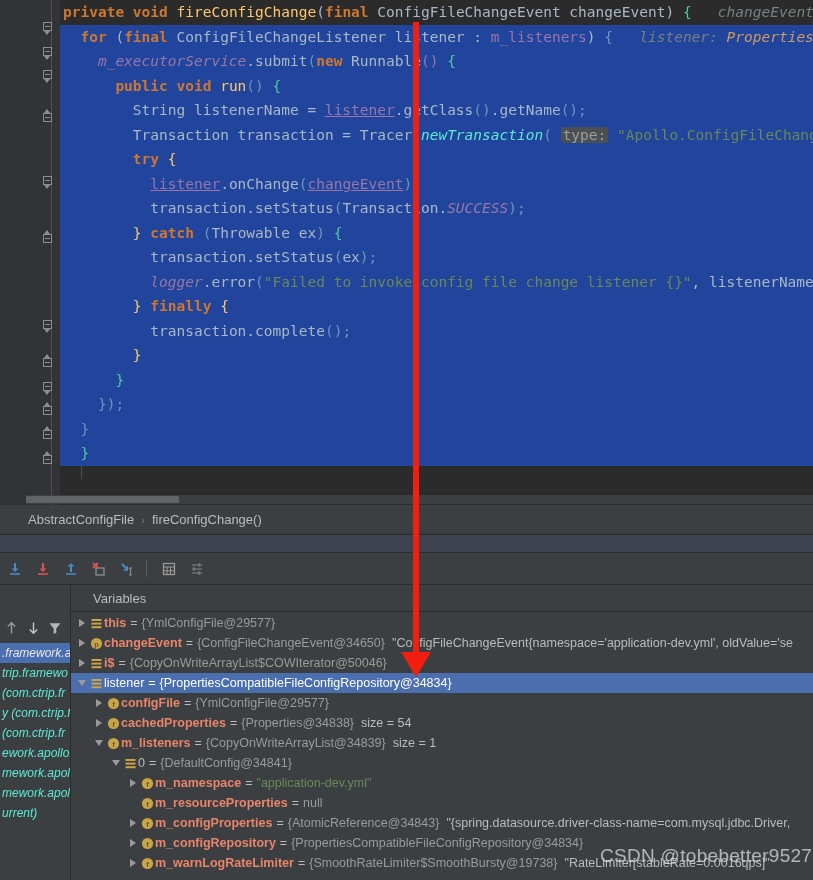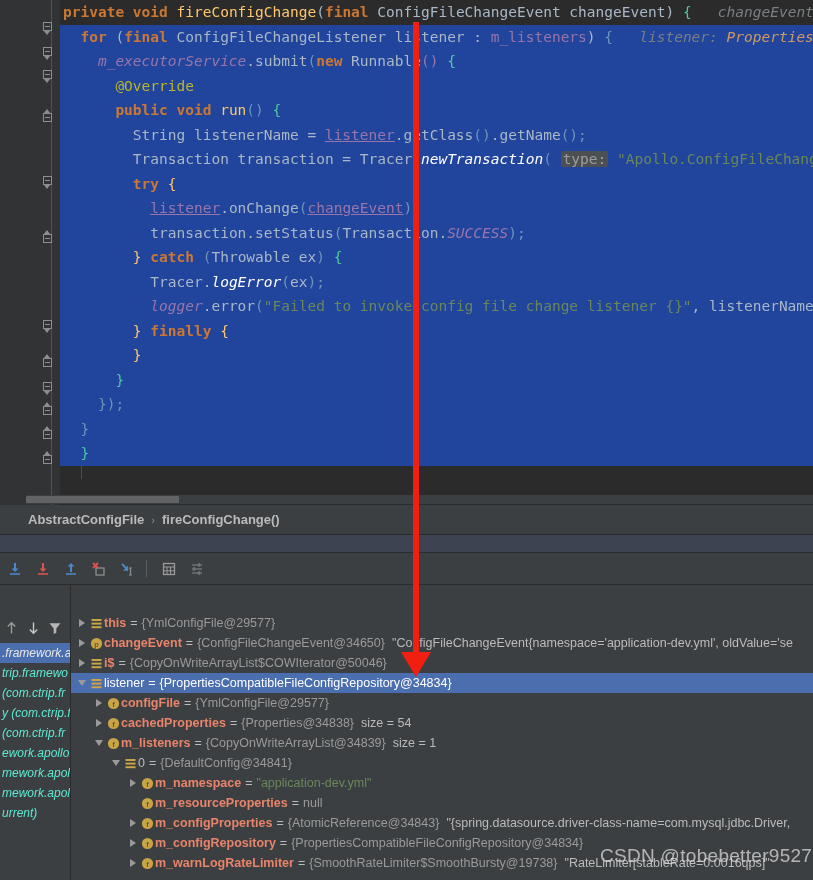--- a/index.html
+++ b/index.html
@@ -89,21 +89,21 @@
 
   
   .kw   { color: #cc7832; font-weight: bold; }
   .fn   { color: #ffc66d; }
   .str  { color: #6a8759; }
   .ann  { color: #bbb529; }
   .fld  { color: #9876aa; }
   .fldi { color: #9876aa; font-style: italic; }
   .fldu { color: #9876aa; text-decoration: underline; }
   .id   { color: #a9b7c6; }
-  .idi  { color: #ffffff; font-style: italic; }
+  .idi  { color: #5eead4; font-style: italic; }
   .br0  { color: #a9b7c6; }
   .brg  { color: #4ec9a0; }
   .bry  { color: #ffc66d; }
   .brb  { color: #6897bb; }
   .brp  { color: #9876aa; }
   .hint { color: #7a7f82; font-style: italic; }
   .param-chip {
     background: #4d5052;
     color: #9d9d9d;
     font-style: normal;
@@ -138,21 +138,20 @@
   .breadcrumb {
     position: absolute;
     left: 0; top: 505px;
     width: 813px; height: 30px;
     background: #3c3f41;
     display: flex; align-items: center;
     padding-left: 28px;
     font-size: 13px;
     color: #bbbbbb;
     border-bottom: 1px solid #2b2b2b;
-    font-weight: bold;
   }
   .breadcrumb .crumb { color: #bbbbbb; }
   .breadcrumb .sep { color: #787878; margin: 0 7px; font-size: 11px; }
 
   
   .tool-strip {
     position: absolute;
     left: 0; top: 535px;
     width: 813px; height: 18px;
     background: #3d4350;
@@ -345,31 +344,31 @@
       <div class="indent-guide" style="left:58px;  top:73px;  height:357px;"></div>
       <div class="indent-guide warm" style="left:77px;  top:98px;  height:308px;"></div>
       <div class="indent-guide warm" style="left:96px;  top:171px; height:210px;"></div>
       <div class="indent-guide warm" style="left:115px; top:196px; height:50px;"></div>
       <div class="indent-guide warm" style="left:115px; top:245px; height:110px;"></div>
       <div class="indent-guide warm" style="left:115px; top:355px; height:25px;"></div>
       <div id="code-lines">
           <div class="code-line plain"><span class="kw">private </span><span class="kw">void </span><span class="fn">fireConfigChange</span><span class="br0">(</span><span class="kw">final </span><span class="id">ConfigFileChangeEvent changeEvent</span><span class="br0">) </span><span class="brg">{</span><span class="id">   </span><span class="hint">changeEvent: </span></div>
           <div class="code-line sel"><span class="id">  </span><span class="kw">for </span><span class="br0">(</span><span class="kw">final </span><span class="id">ConfigFileChangeListener listener </span><span class="br0">: </span><span class="fld">m_listeners</span><span class="br0">) </span><span class="brb">{</span><span class="id">   </span><span class="hint">listener: </span><span class="hint-orange">PropertiesCompatibleF.</span></div>
           <div class="code-line sel"><span class="id">    </span><span class="fldi">m_executorService</span><span class="id">.submit</span><span class="brb">(</span><span class="kw">new </span><span class="id">Runnable</span><span class="brp">()</span><span class="brg"> {</span></div>
-          <div class="code-line sel"><span class="id">      </span><span class="ann">@Override</span></div>
           <div class="code-line sel"><span class="id">      </span><span class="kw">public </span><span class="kw">void </span><span class="fn">run</span><span class="brb">()</span><span class="brg"> {</span></div>
           <div class="code-line sel"><span class="id">        </span><span class="id">String listenerName = </span><span class="fldu">listener</span><span class="id">.getClass</span><span class="brb">()</span><span class="id">.getName</span><span class="brb">()</span><span class="brb">;</span></div>
           <div class="code-line sel"><span class="id">        </span><span class="id">Transaction transaction = Tracer.</span><span class="idi">newTransaction</span><span class="brb">(</span><span class="id"> </span><span class="param-chip">type:</span><span class="id"> </span><span class="str">"Apollo.ConfigFileChangeListener"</span></div>
           <div class="code-line sel"><span class="id">        </span><span class="kw">try </span><span class="bry">{</span></div>
           <div class="code-line sel"><span class="id">          </span><span class="fldu">listener</span><span class="id">.onChange</span><span class="brb">(</span><span class="fldu">changeEvent</span><span class="brb">)</span><span class="brb">;</span></div>
           <div class="code-line sel"><span class="id">          </span><span class="id">transaction.setStatus</span><span class="brb">(</span><span class="id">Transaction.</span><span class="fldi">SUCCESS</span><span class="brb">)</span><span class="brb">;</span></div>
           <div class="code-line sel"><span class="id">        </span><span class="bry">} </span><span class="kw">catch </span><span class="brb">(</span><span class="id">Throwable ex</span><span class="brb">)</span><span class="brg"> {</span></div>
-          <div class="code-line sel"><span class="id">          </span><span class="id">Tracer.</span><span class="idi">logError</span><span class="brb">(</span><span class="id">ex</span><span class="brb">)</span><span class="brb">;</span></div>
+          <div class="code-line sel"><span class="id">          </span><span class="id">transaction.setStatus</span><span class="brb">(</span><span class="id">ex</span><span class="brb">)</span><span class="brb">;</span></div>
           <div class="code-line sel"><span class="id">          </span><span class="fldi">logger</span><span class="id">.error</span><span class="brb">(</span><span class="str">"Failed to invoke config file change listener {}"</span><span class="id">, listenerName, ex</span></div>
           <div class="code-line sel"><span class="id">        </span><span class="bry">} </span><span class="kw">finally </span><span class="bry">{</span></div>
+          <div class="code-line sel"><span class="id">          </span><span class="id">transaction.complete</span><span class="brb">()</span><span class="brb">;</span></div>
           <div class="code-line sel"><span class="id">        </span><span class="bry">}</span></div>
           <div class="code-line sel"><span class="id">      </span><span class="brg">}</span></div>
           <div class="code-line sel"><span class="id">    </span><span class="brb">})</span><span class="brb">;</span></div>
           <div class="code-line sel"><span class="id">  </span><span class="brb">}</span></div>
           <div class="code-line sel"><span class="id">  </span><span class="brg">}</span></div>
         </div>
     </div>
 
     <div class="ed-hscroll">
       <div class="thumb"></div>
@@ -463,20 +462,23 @@
           <div class="frame-row">y (com.ctrip.f</div>
           <div class="frame-row">  (com.ctrip.fr</div>
           <div class="frame-row">ework.apollo.</div>
           <div class="frame-row">mework.apoll</div>
           <div class="frame-row">mework.apollo</div>
           <div class="frame-row">urrent)</div>
         </div>
     </div>
 
     <div class="panel-right">
+      <div class="vars-header">
+        <span>Variables</span>
+      </div>
       <div class="vars-tree" id="vars-tree">
           <div class="var-row" style="padding-left: 4px;">
             <span class="twisty right">
               <i></i>
             </span>
             <span class="vicon">
               <svg width="13" height="13" viewBox="0 0 13 13">
                 <rect x="1.5" y="2" width="10" height="2" fill="#c9a446"></rect>
                 <rect x="1.5" y="5.6" width="10" height="2" fill="#c9a446"></rect>
                 <rect x="1.5" y="9.2" width="10" height="2" fill="#c9a446"></rect>

